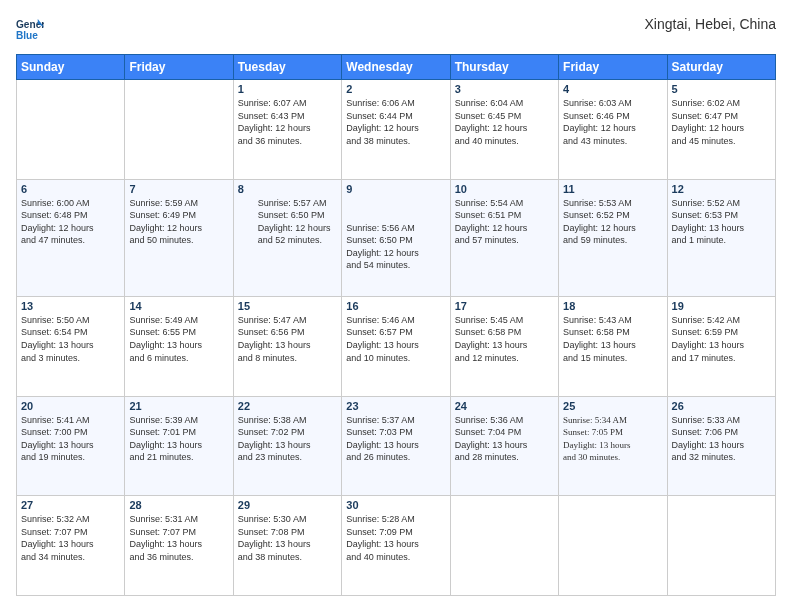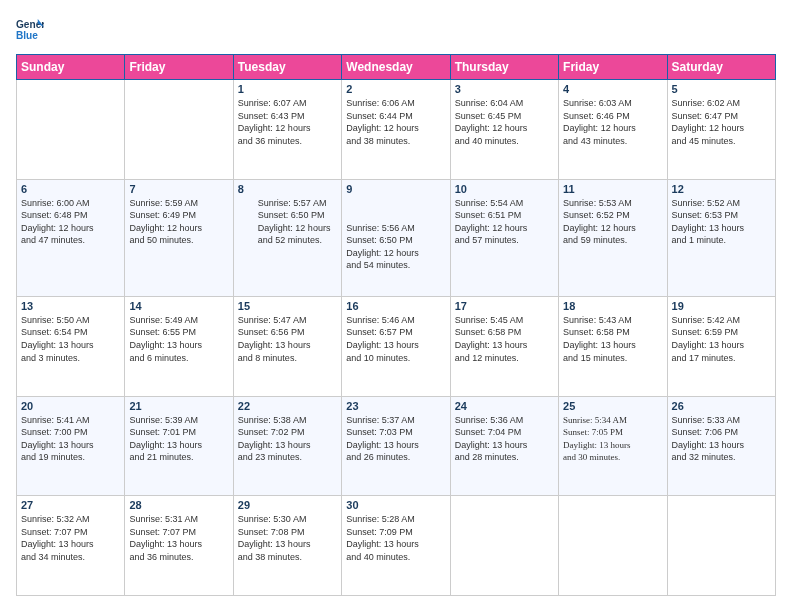--- a/index.html
+++ b/index.html
@@ -45,21 +45,21 @@
       color: #333;
     }
     .calendar {
       flex: 1;
       border: 1px solid #ccc;
       border-collapse: collapse;
       width: 100%;
       table-layout: fixed;
     }
     .calendar thead tr th {
-      background: #ec4899;
+      background: #3b82f6;
       color: #fff;
       font-size: 12px;
       font-weight: bold;
       padding: 5px 4px;
       text-align: left;
       border: 1px solid #1a60a8;
     }
     .calendar tbody tr td {
       vertical-align: top;
       border: 1px solid #ccc;
@@ -93,20 +93,21 @@
 <div class="page">
   <div class="header">
     <div class="logo">
       <svg class="logo-icon" viewBox="0 0 36 36">
         <text x="0" y="16" font-size="13" font-weight="bold" fill="#1a3a5c">General</text>
         <text x="0" y="30" font-size="13" font-weight="bold" fill="#2176c7">Blue</text>
         <polygon points="28,4 36,14 28,10" fill="#2176c7"></polygon>
       </svg>
     </div>
     <div class="title-section">
+      <div class="subtitle">Xingtai, Hebei, China</div>
     </div>
   </div>
 
   <table class="calendar">
     <thead>
       <tr>
       <th>Sunday</th>
           <th>Friday</th>
           <th>Tuesday</th>
           <th>Wednesday</th>

